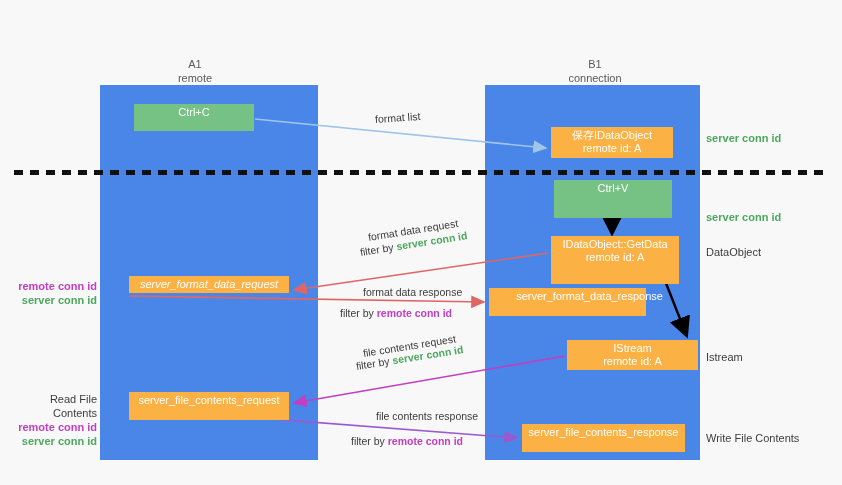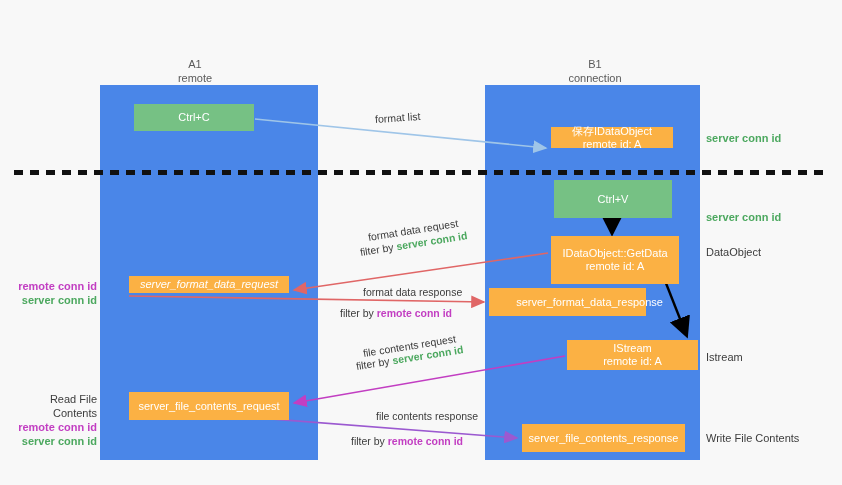--- a/index.html
+++ b/index.html
@@ -34,29 +34,29 @@
   
   #divider{
     left:14px;top:170px;width:814px;height:5px;
     background:repeating-linear-gradient(to right,#111 0 9px,transparent 9px 16px);
   }
 
   
   .node{
     box-sizing:border-box;
     display:flex;flex-direction:column;
-    align-items:center;justify-content:center;
+    align-items:center;
     color:#ffffff;font-size:11px;line-height:13px;
     text-align:center;padding:2px 4px;
   }
   .node.green{background:#76c184;}
   .node.orange{background:#fbb144;}
 
   #n-ctrlc{left:134px;top:104px;width:120px;height:27px;}
-  #n-save {left:551px;top:127px;width:122px;height:21px;}
+  #n-save {left:551px;top:127px;width:122px;height:31px;}
   #n-ctrlv{left:554px;top:180px;width:118px;height:38px;}
   #n-getdata{left:551px;top:236px;width:128px;height:48px;}
   #n-fmtreq{left:129px;top:276px;width:160px;height:17px;font-style:italic;}
   #n-fmtresp{left:489px;top:288px;width:157px;height:28px;padding-left:48px;}
   #n-istream{left:567px;top:340px;width:131px;height:30px;}
   #n-filereq{left:129px;top:392px;width:160px;height:28px;}
   #n-fileresp{left:522px;top:424px;width:163px;height:28px;}
 
   
   .side{font-size:11px;line-height:14px;}

